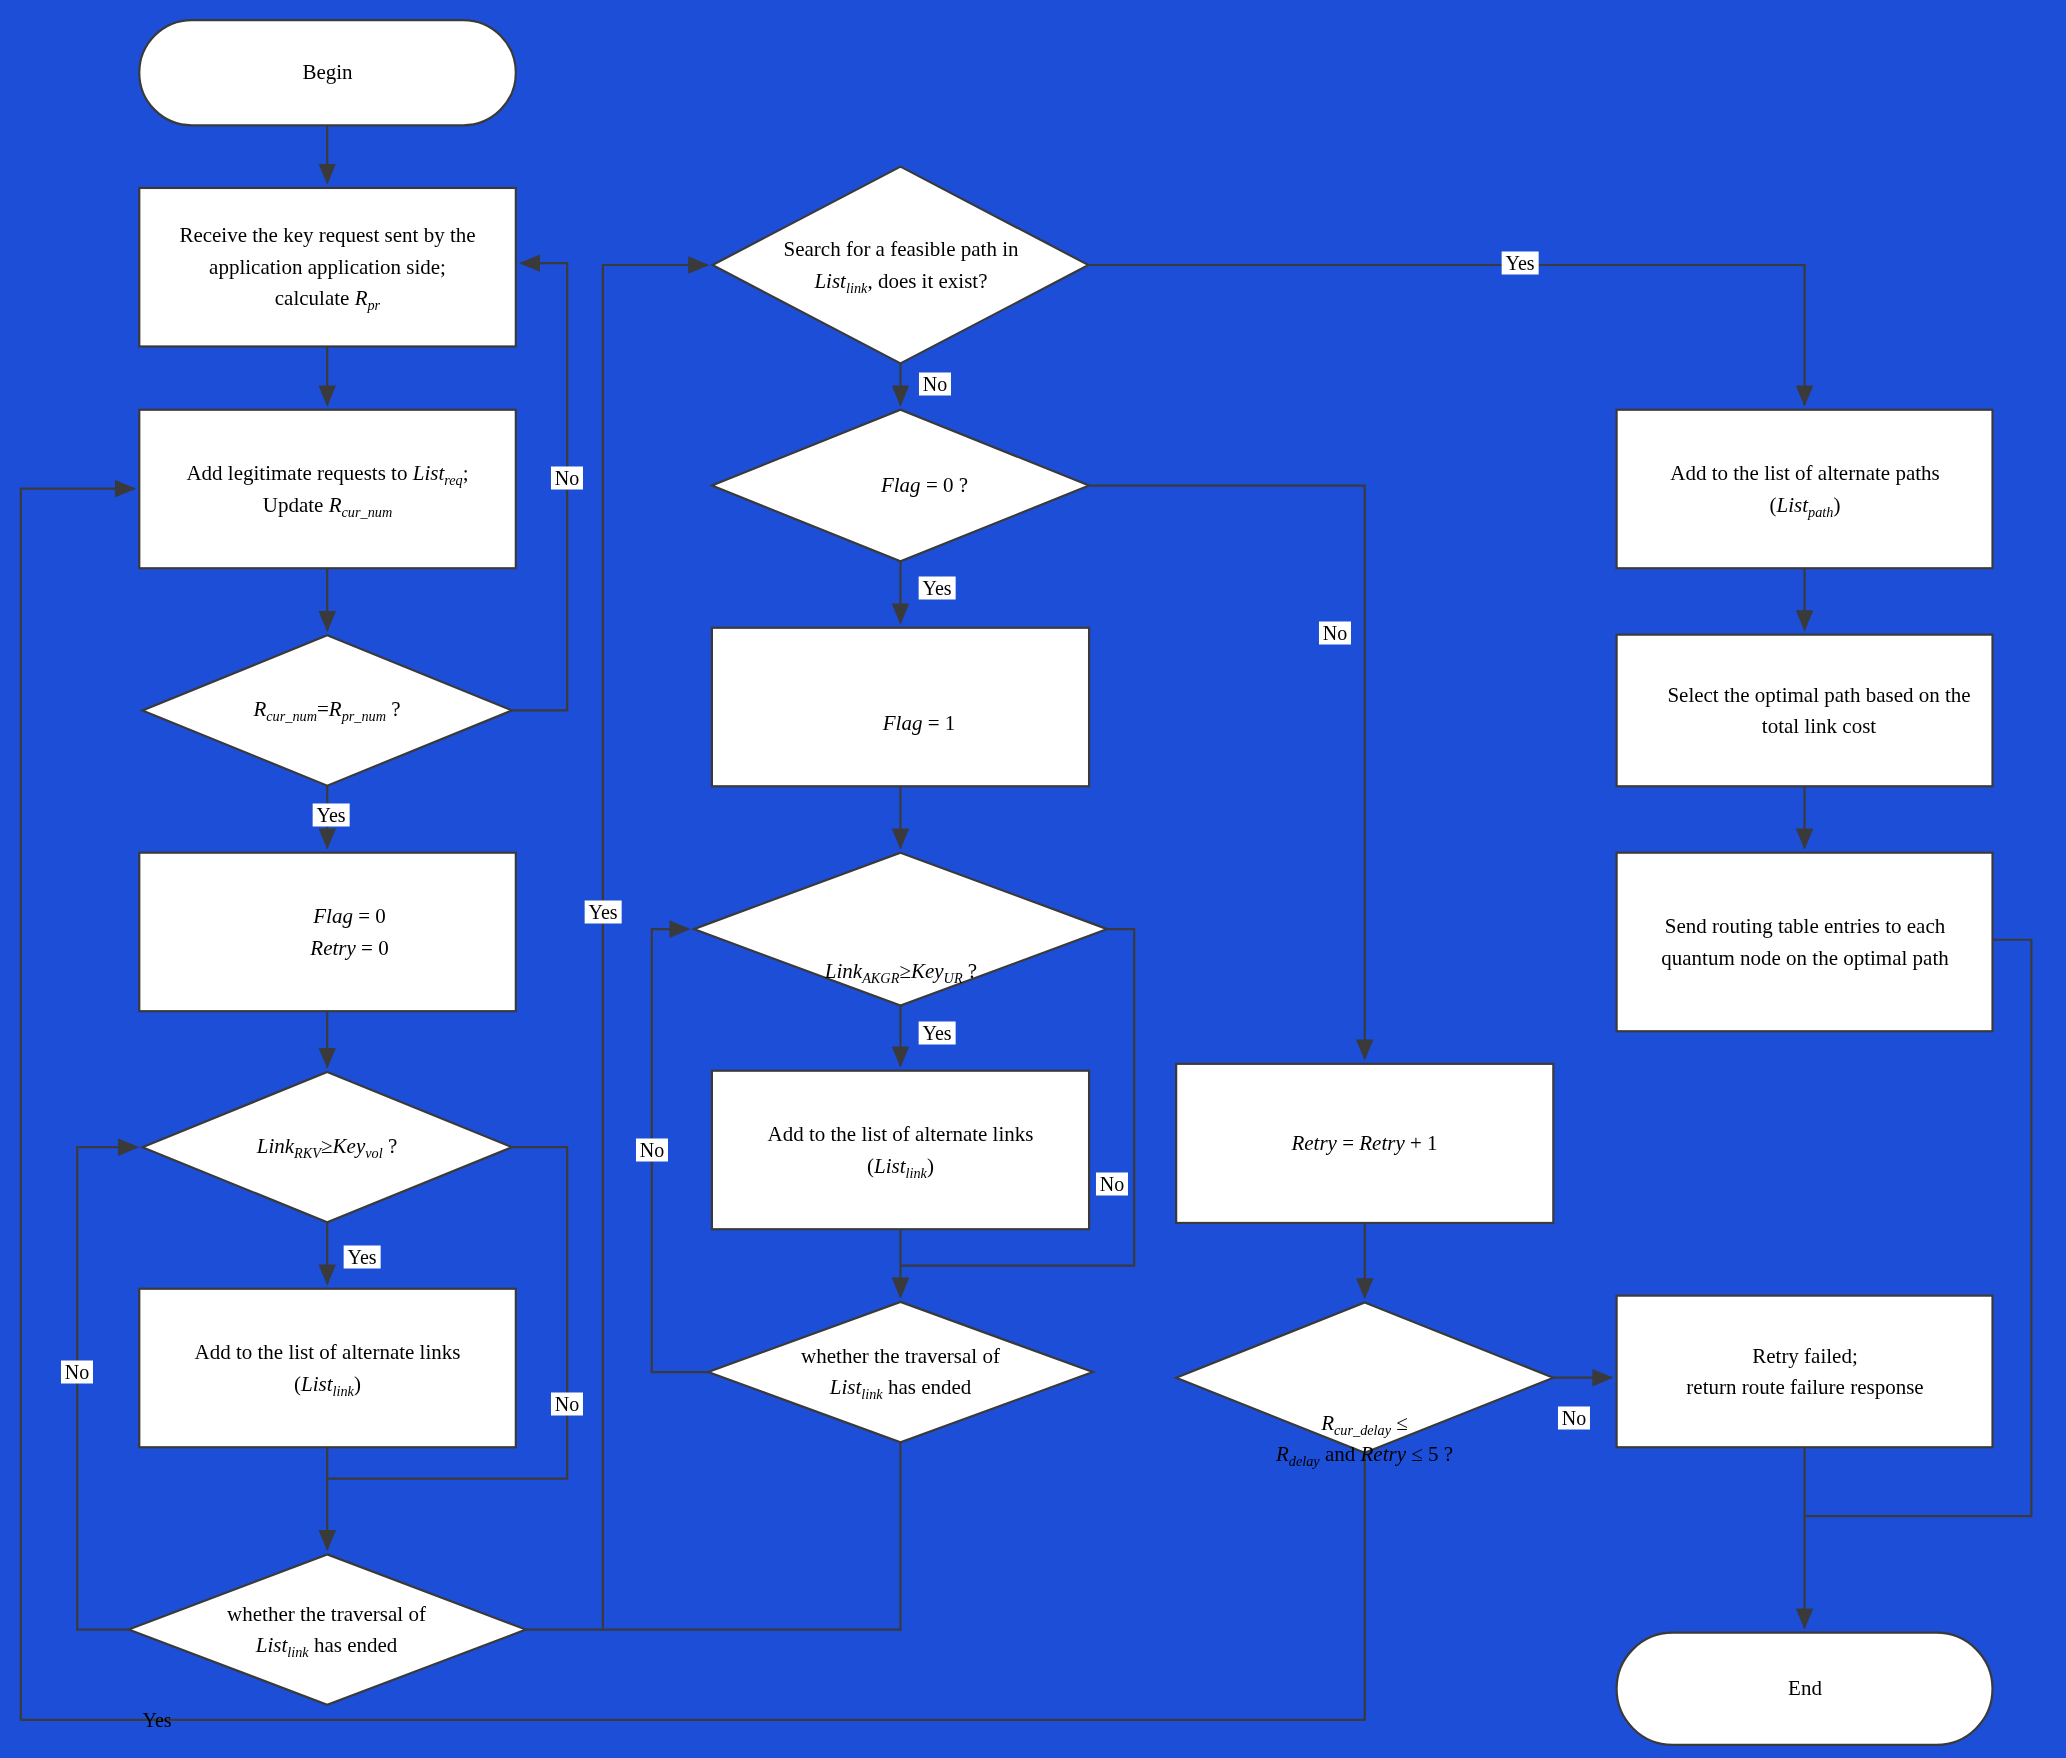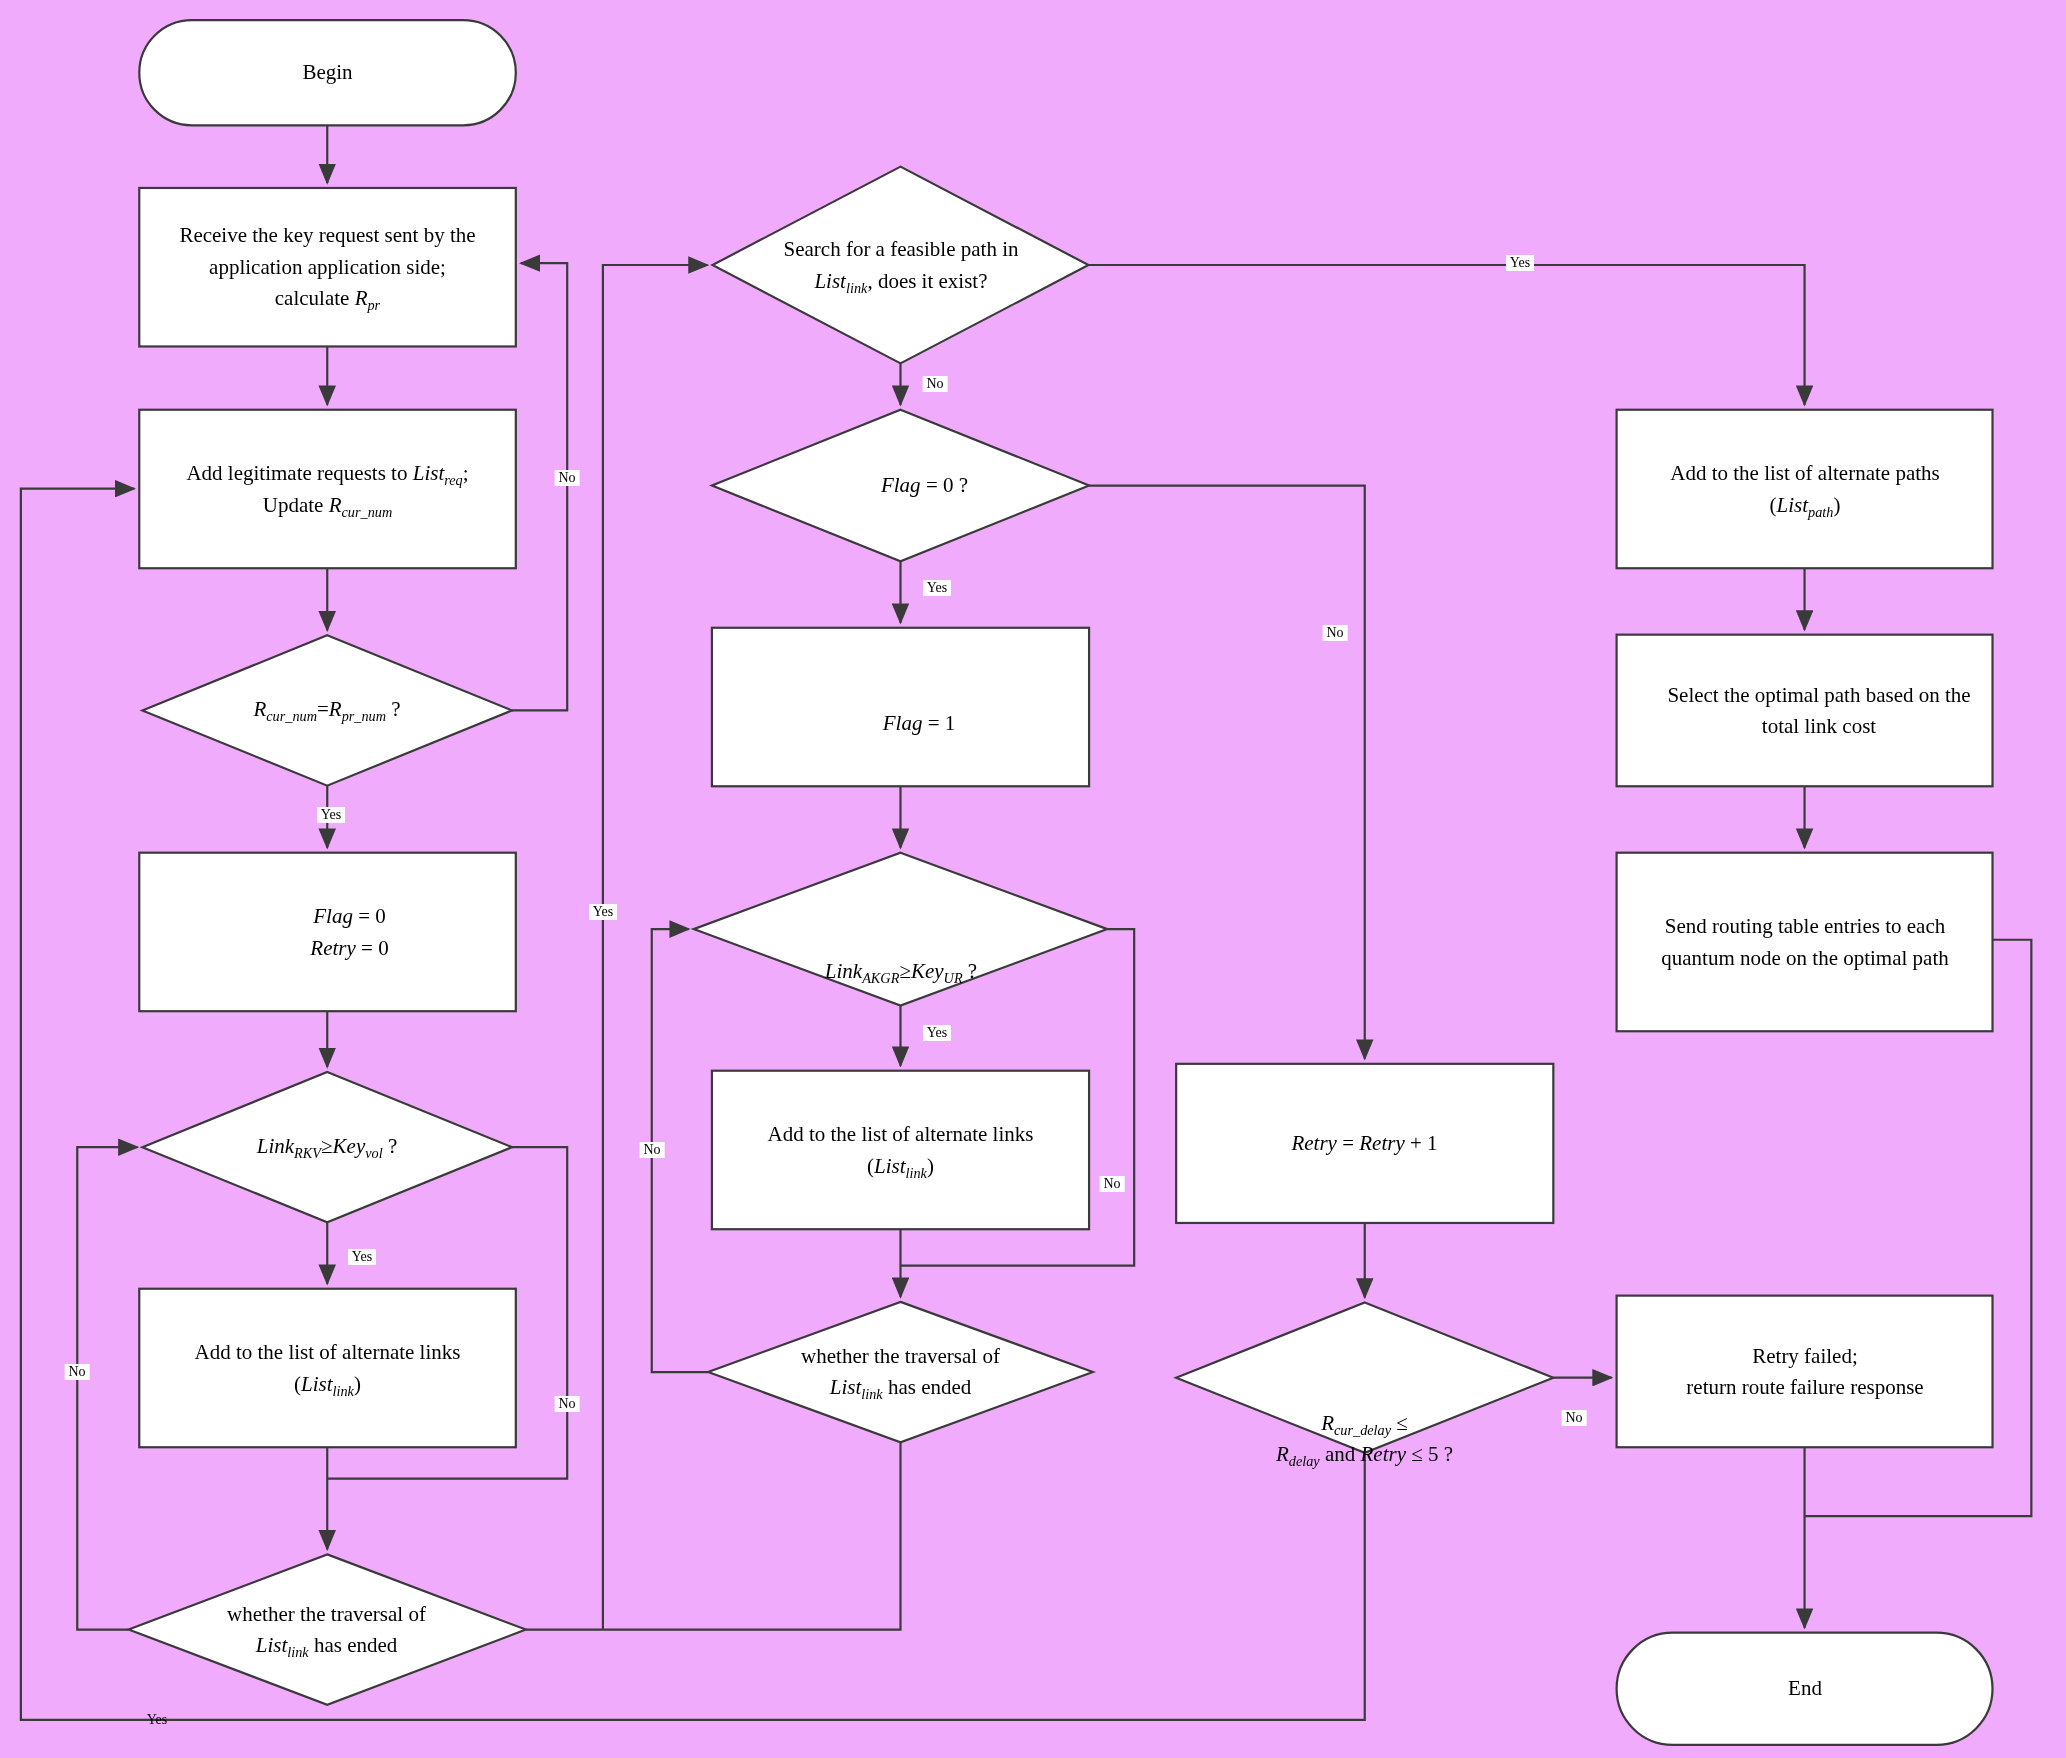--- a/index.html
+++ b/index.html
@@ -1,22 +1,22 @@
 <!DOCTYPE html>
 <html style="font-size:10px"><head>
 <meta charset="utf-8">
 <style>
   html,body{margin:0;padding:0;background:#ffffff;}
-  #canvas{position:relative;width:2066px;height:1758px;background:#f0abfc;
+  #canvas{position:relative;width:2066px;height:1758px;background:#1d4ed8;
           font-family:"Liberation Serif", serif;color:#000;overflow:hidden;}
   #shapes-svg{position:absolute;left:0;top:0;width:2066px;height:1758px;}
   .node-text{position:absolute;display:flex;align-items:center;justify-content:center;
              text-align:center;font-size:21px;line-height:1.5;color:#000;pointer-events:none;}
   .node-text sub{font-size:68%;line-height:0;}
-  .flow-label{position:absolute;transform:translate(-50%,-50%);font-size:14px;
+  .flow-label{position:absolute;transform:translate(-50%,-50%);font-size:20px;
               background:#ffffff;padding:0 3.8px;white-space:nowrap;}
   .flow-label.plain{background:transparent;}
   .edge{fill:none;stroke:#3a3a3a;stroke-width:3.5;}
   .shape{fill:#ffffff;stroke:#3a3a3a;stroke-width:3.5;}
 </style>
 </head>
 <body>
 
 <div id="canvas">
   <svg id="shapes-svg" viewBox="0 0 3297 2806" xmlns="http://www.w3.org/2000/svg">

